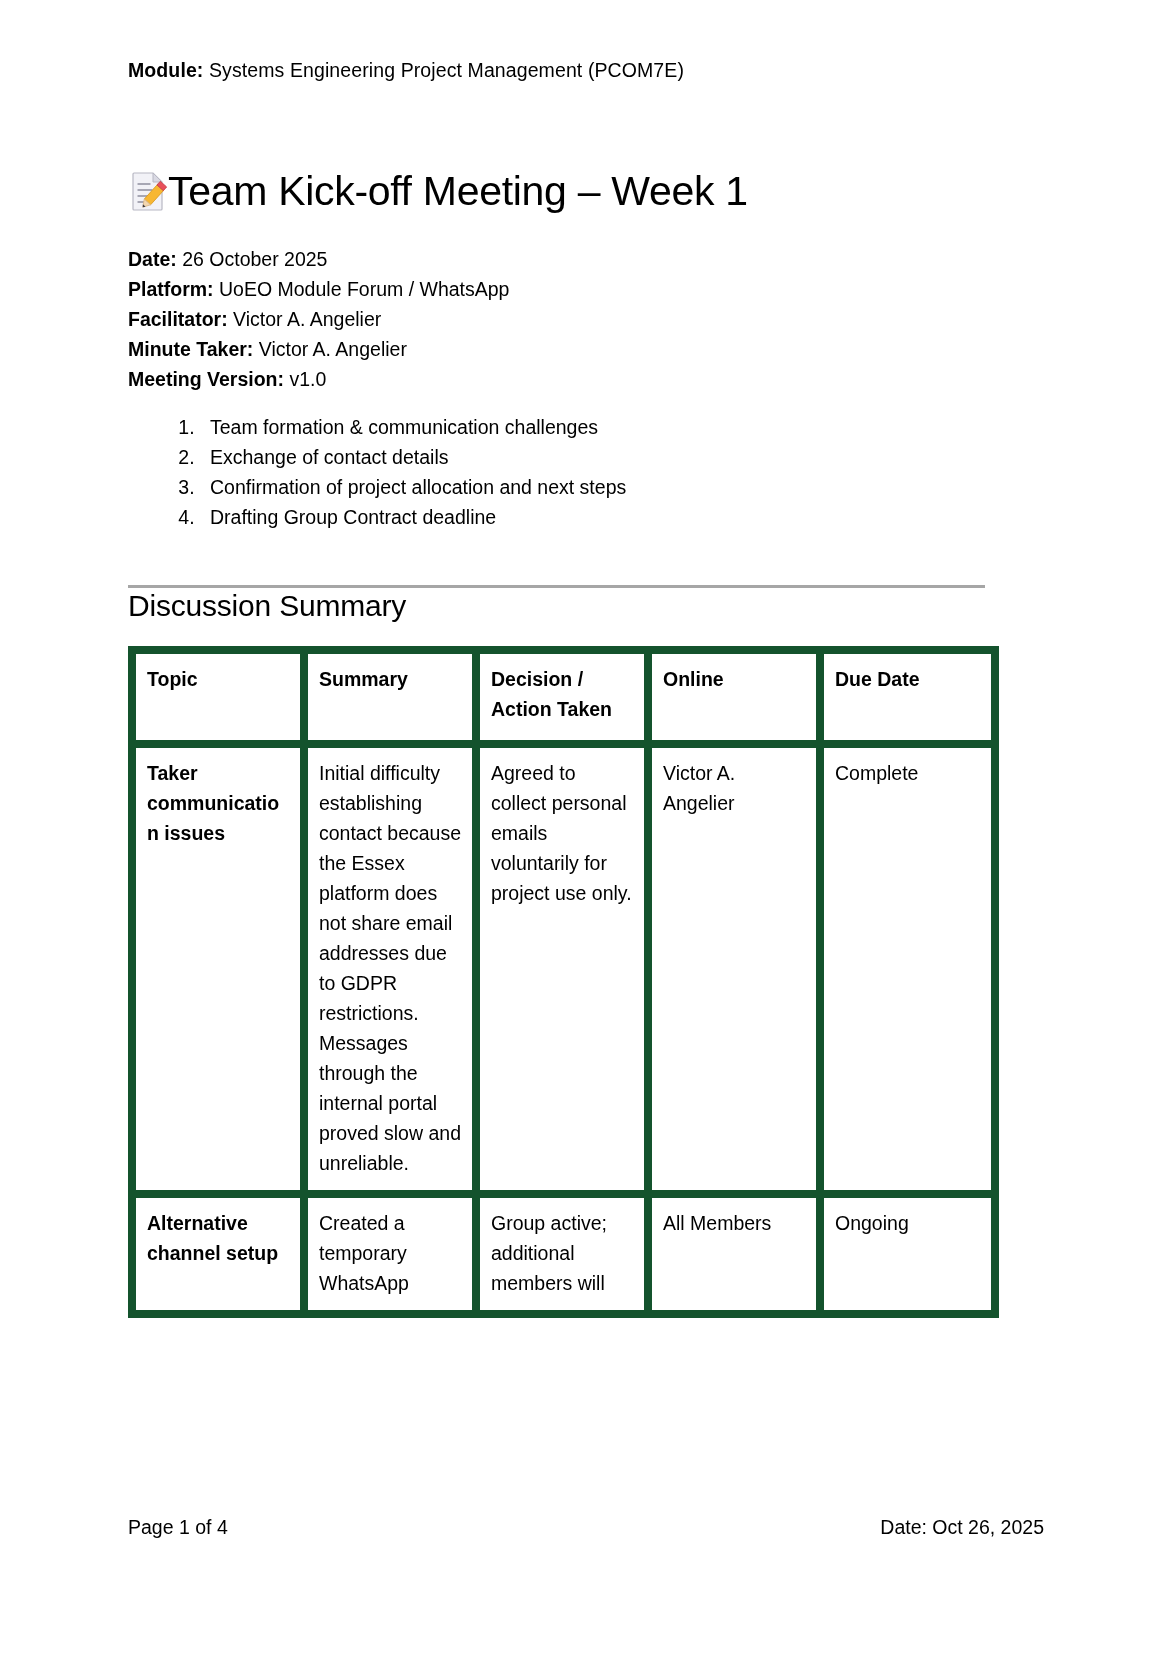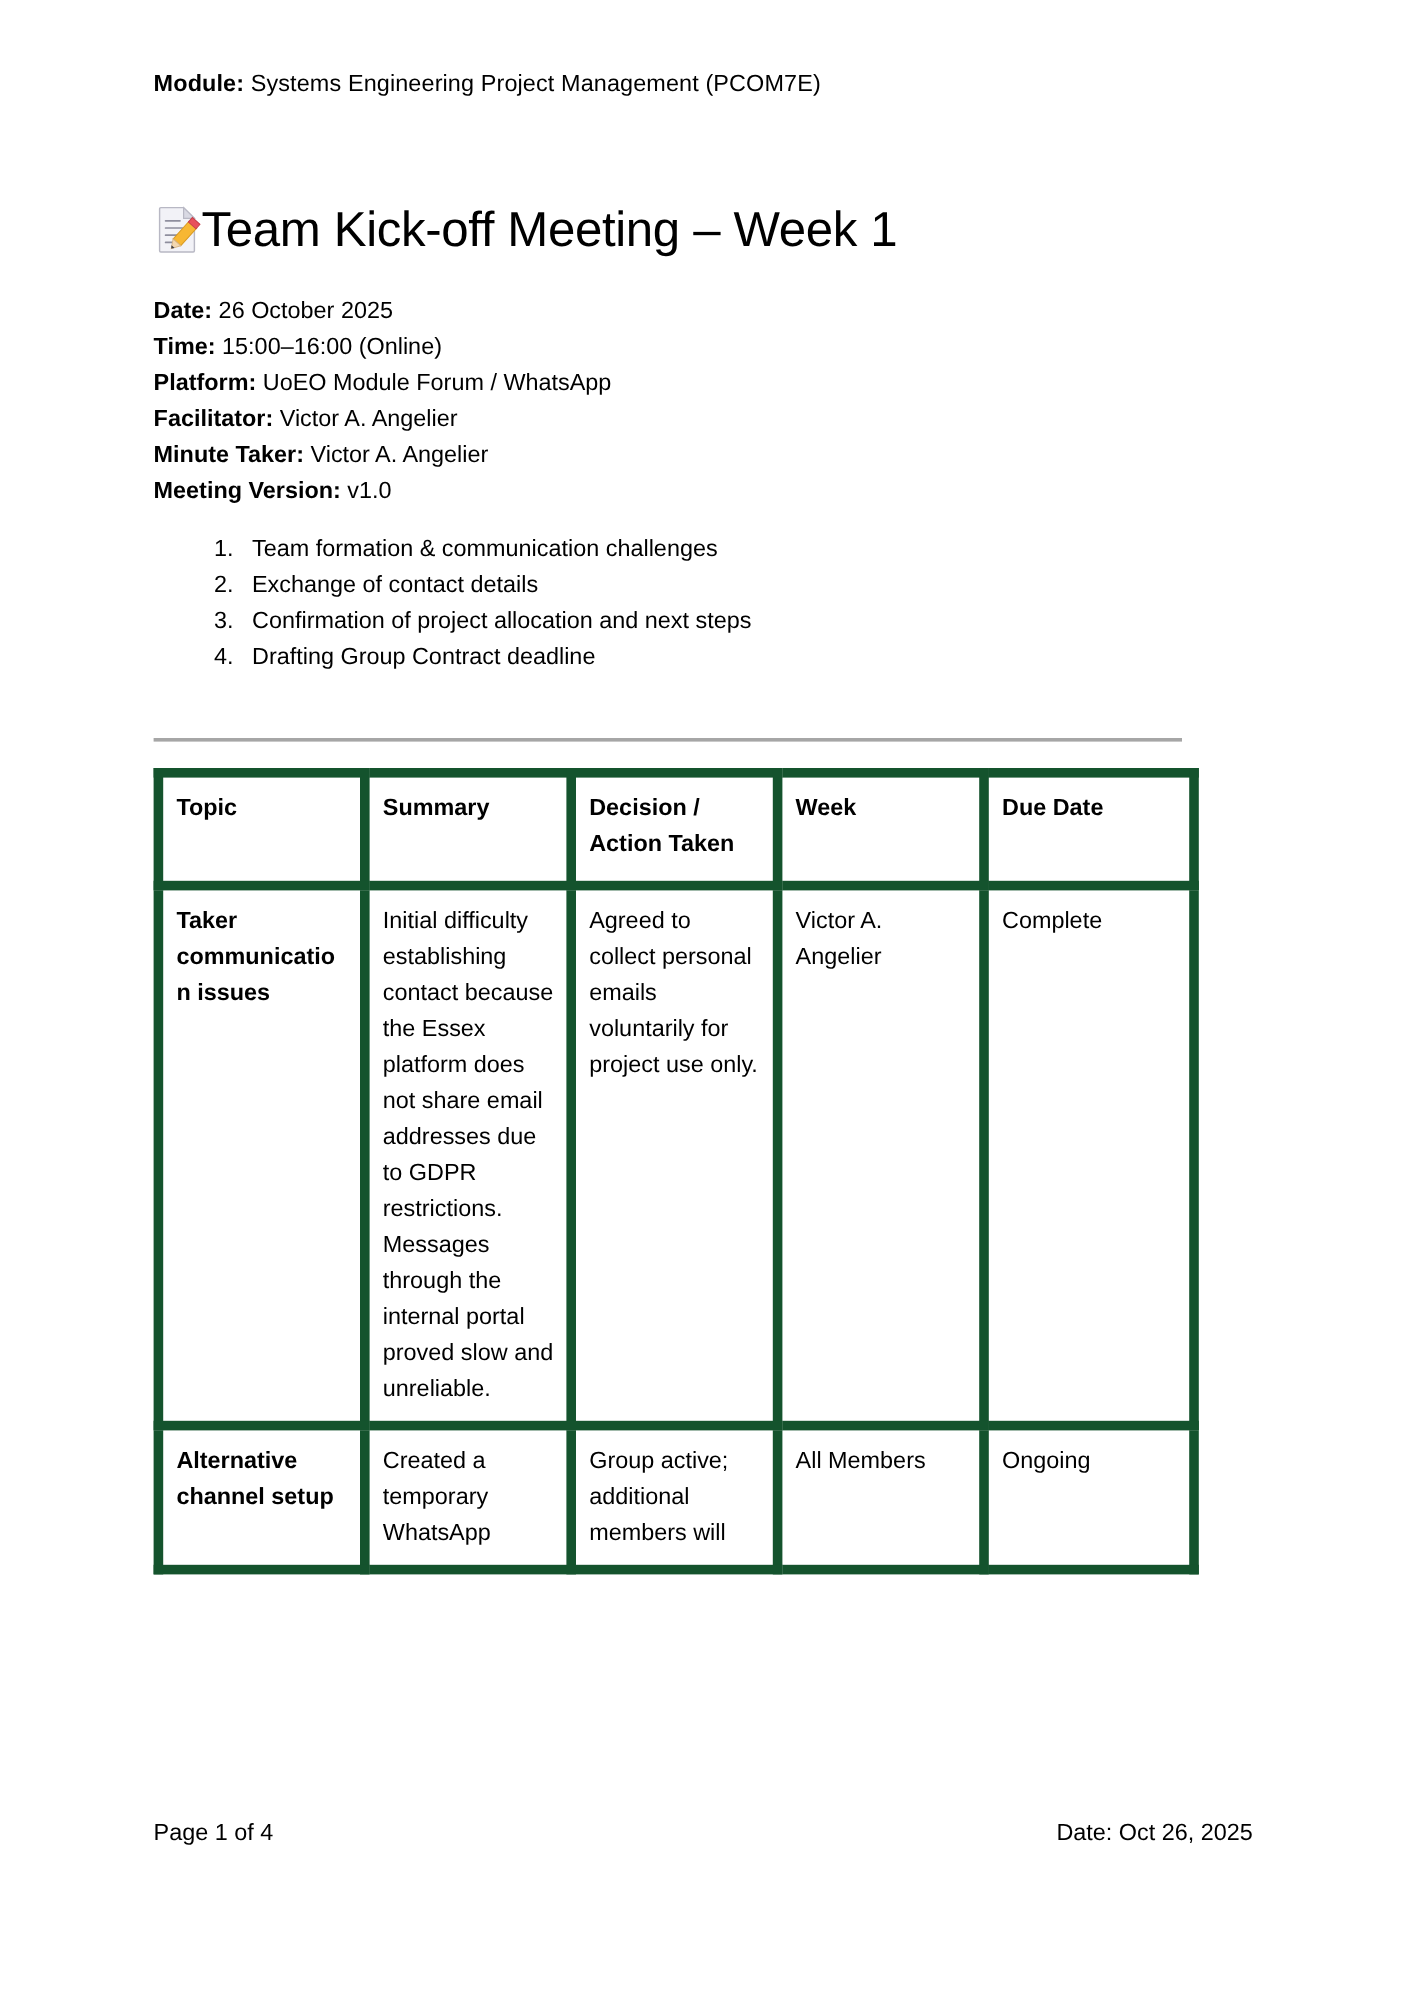--- a/index.html
+++ b/index.html
@@ -160,51 +160,51 @@
           <path d="M19 34 l4.25 7 l4.25 -7 z" fill="#f3d7b0" stroke="#d6b588" stroke-width="0.8"></path>
           <path d="M21.5 38.8 l1.75 2.2 l1.75 -2.2 z" fill="#3c3c46"></path>
         </g>
       </svg>
     </span>
     <span>Team Kick-off Meeting – Week 1</span>
   </h1>
 
   <div class="meta">
     <div class="row"><span class="lbl">Date:</span><span> 26 October 2025</span></div>
-    <div class="row"><span class="lbl">Time:</span><span> 15:00–16:00 (Online)</span></div>
     <div class="row"><span class="lbl">Platform:</span><span> UoEO Module Forum / WhatsApp</span></div>
     <div class="row"><span class="lbl">Facilitator:</span><span> Victor A. Angelier</span></div>
     <div class="row"><span class="lbl">Minute Taker:</span><span> Victor A. Angelier</span></div>
     <div class="row"><span class="lbl">Meeting Version:</span><span> v1.0</span></div>
   </div>
 
   <ol class="agenda">
     <li>Team formation &amp; communication challenges</li>
     <li>Exchange of contact details</li>
     <li>Confirmation of project allocation and next steps</li>
     <li>Drafting Group Contract deadline</li>
   </ol>
 
   <hr class="sep">
 
+  <h2 class="section discussion-head">Discussion Summary</h2>
 
   <table class="summary">
     <colgroup>
       <col class="c-topic">
         <col class="c-summary">
         <col class="c-decision">
         <col class="c-owner">
         <col class="c-due">
     </colgroup>
     <thead>
       <tr>
         <th>Topic</th>
         <th>Summary</th>
         <th>Decision / Action Taken</th>
-        <th>Week</th>
+        <th>Online</th>
         <th>Due Date</th>
       </tr>
     </thead>
     <tbody>
       <tr>
         <td class="topic">Taker communication issues</td>
         <td>Initial difficulty establishing contact because the Essex platform does not share email addresses due to GDPR restrictions. Messages through the internal portal proved slow and unreliable.</td>
         <td>Agreed to collect personal emails voluntarily for project use only.</td>
         <td>Victor A. Angelier</td>
         <td>Complete</td>

